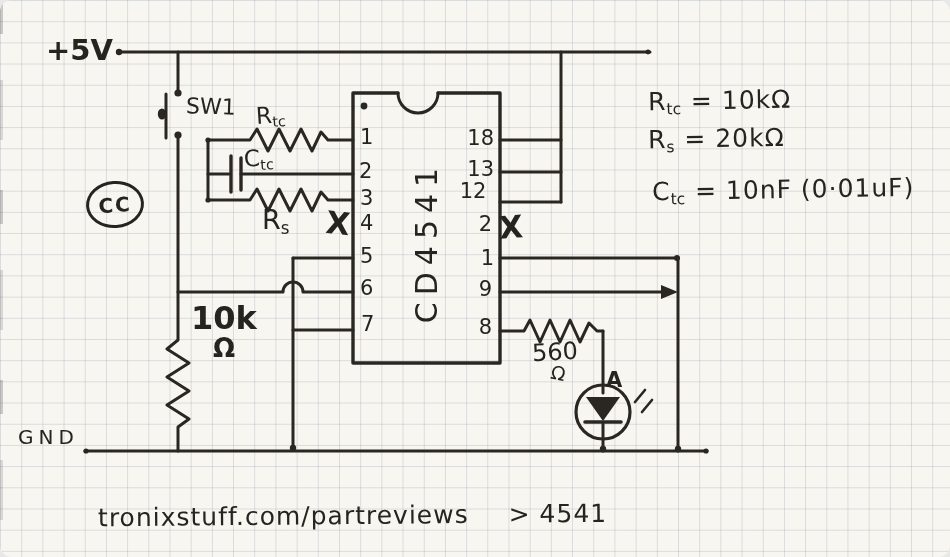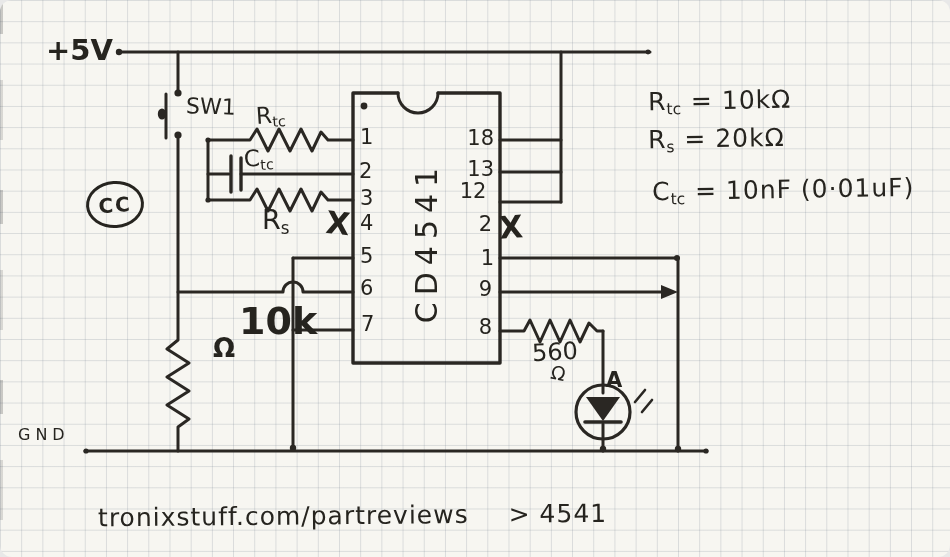--- a/index.html
+++ b/index.html
@@ -162,29 +162,29 @@
   </div>
 
   <div class="lbl" style="left:262px;top:206px;font-size:27px;">
     <span>R</span><sub>s</sub>
   </div>
 
   <div class="cc-badge">
     <span>CC</span>
   </div>
 
-  <div class="lbl" style="left:191px;top:302px;font-size:38px;font-weight:bold;padding-left:48px;">10k</div>
+  <div class="lbl" style="left:191px;top:302px;font-size:32px;font-weight:bold;">10k</div>
   <div class="lbl" style="left:213px;top:335px;font-size:26px;font-weight:bold;">Ω</div>
 
   <div class="lbl" style="left:532px;top:340px;font-size:24px;transform:rotate(-3deg);">560</div>
   <div class="lbl" style="left:551px;top:364px;font-size:19px;transform:rotate(12deg);">Ω</div>
 
   <div class="lbl" style="left:606px;top:370px;font-size:21px;font-weight:bold;">A</div>
 
-  <div class="lbl" style="left:18px;top:427px;font-size:16px;letter-spacing:5px;">GND</div>
+  <div class="lbl" style="left:18px;top:427px;font-size:20px;letter-spacing:5px;">GND</div>
 
   <div class="lbl xmark" style="left:326px;top:208px;transform:rotate(6deg);">X</div>
   <div class="lbl xmark" style="left:499px;top:212px;transform:rotate(-4deg);">X</div>
 
   <div class="ic-part">CD4541</div>
 
   <div class="lbl pin" style="left:360px;top:127px;">1</div>
   <div class="lbl pin" style="left:359px;top:161px;">2</div>
   <div class="lbl pin" style="left:360px;top:188px;">3</div>
   <div class="lbl pin" style="left:360px;top:213px;">4</div>

